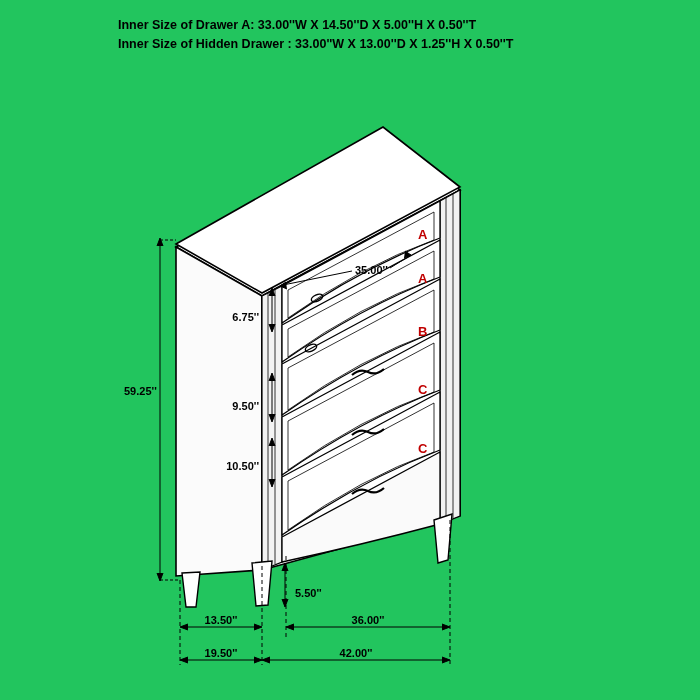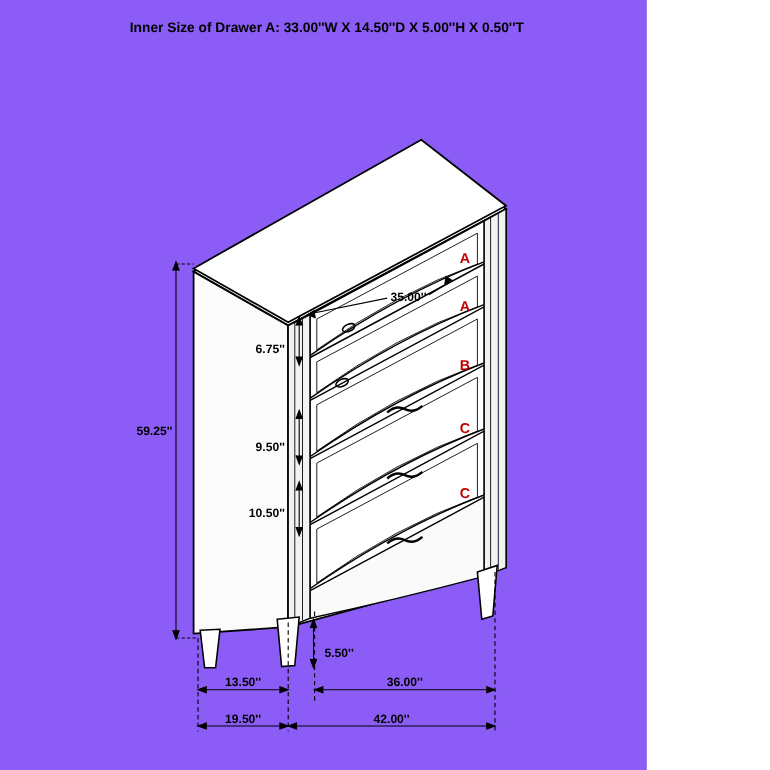--- a/index.html
+++ b/index.html
@@ -2,23 +2,23 @@
 <html><head>
 <meta charset="utf-8">
 <style>
   html, body {
     margin: 0;
     padding: 0;
     background: #ffffff;
   }
   #root {
     position: relative;
-    width: 588px;
+    width: 700px;
     height: 700px;
-    background: #8b5cf6;
+    background: #22c55e;
     font-family: "Liberation Sans", sans-serif;
     overflow: hidden;
   }
   .spec-lines {
     position: absolute;
     left: 118px;
     top: 16px;
     width: 560px;
   }
   .spec-line {
@@ -48,20 +48,21 @@
     fill: #c00000;
   }
 </style>
 </head>
 <body>
 
 <div id="root">
 
   <div class="spec-lines">
     <div class="spec-line">Inner Size of Drawer  A: 33.00''W X 14.50''D X 5.00''H X 0.50''T</div>
+    <div class="spec-line">Inner Size of Hidden Drawer : 33.00''W X 13.00''D X 1.25''H X 0.50''T</div>
   </div>
 
   <svg class="diagram" viewBox="0 0 700 700">
 
     <g fill="none" stroke="#000000" stroke-width="1.6">
 
       <polygon points="176,247 383,130 460,190 262,296" fill="#fdfdfd" stroke="#000000" stroke-width="1.8"></polygon>
       <polygon points="176,244 383,127 460,187 262,293" fill="#ffffff" stroke="#000000" stroke-width="1.6"></polygon>
 
       <polygon points="176,247 262,296 262,570 176,576" fill="#fbfbfb" stroke="#000000" stroke-width="1.6"></polygon>

